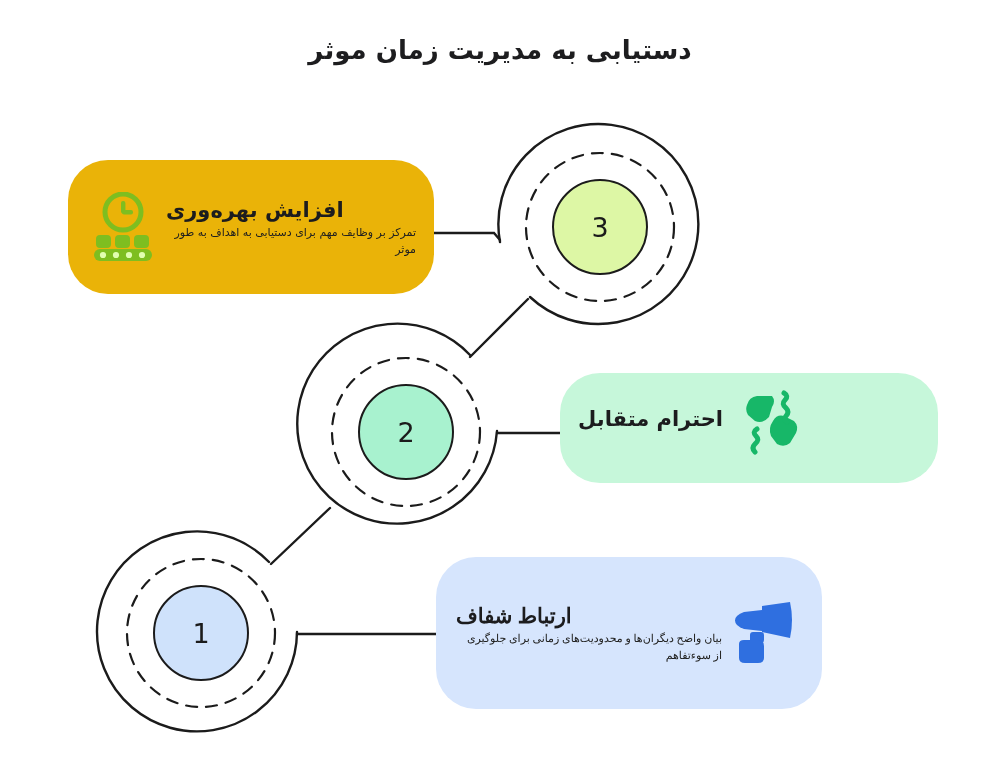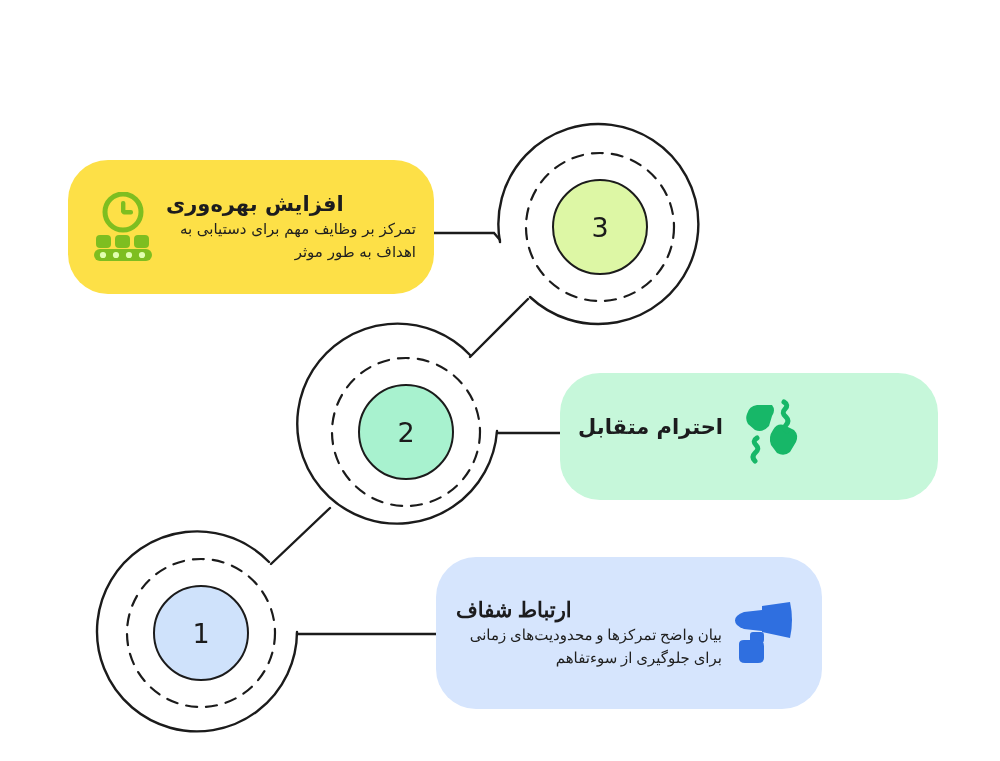--- a/index.html
+++ b/index.html
@@ -63,46 +63,46 @@
     direction: rtl;
   }
   .card .card-title {
     font-size: 21px;
     font-weight: 700;
     color: #1c1c1e;
     line-height: 1.35;
     white-space: nowrap;
   }
   .card .card-desc {
-    font-size: 15px;
+    font-size: 11px;
     font-weight: 400;
     color: #20201f;
     line-height: 1.55;
   }
   .card .card-icon {
     flex: 0 0 auto;
     display: flex;
     align-items: center;
     justify-content: center;
   }
 
   #card-productivity {
     left: 68px;
     top: 160px;
     width: 366px;
     height: 134px;
-    background: #fde047;
+    background: #eab308;
     padding: 0 18px 0 26px;
     gap: 14px;
   }
   #card-respect {
     left: 560px;
     top: 373px;
     width: 378px;
-    height: 127px;
+    height: 110px;
     background: #c6f7da;
     padding: 0 22px 18px 18px;
     gap: 14px;
   }
   #card-communication {
     left: 436px;
     top: 557px;
     width: 386px;
     height: 152px;
     background: #d6e5fd;
@@ -136,20 +136,21 @@
   #node-1 {
     left: 153px; top: 585px; width: 96px; height: 96px;
     background: #cfe2fb;
   }
 </style>
 </head>
 <body>
 
 <div id="stage">
 
+  <div class="page-title">دستیابی به مدیریت زمان موثر</div>
 
   <svg id="skeleton" viewBox="0 0 1000 761">
     <g fill="none" stroke="#1b1b1b" stroke-width="2.4" stroke-linecap="round">
 
       <path d="M 500 242
                A 100 100 0 1 1 530 297" stroke-width="2.4"></path>
 
       <circle cx="600" cy="227" r="74" stroke-dasharray="11 9" stroke-width="2.2"></circle>
 
       <path d="M 470 355
@@ -214,21 +215,21 @@
 
         <path d="M47 10 q5 3 1 7 q-4 4 1 8 q4 4 0 8 q-3 3 1 6" fill="none" stroke="#17b768" stroke-width="5" stroke-linecap="round"></path>
         <path d="M20 46 q-5 3 -1 7 q4 4 -1 8 q-4 4 0 8" fill="none" stroke="#17b768" stroke-width="5" stroke-linecap="round"></path>
       </svg>
     </div>
   </div>
 
   <div class="card" id="card-communication">
     <div class="texts">
       <div class="card-title">ارتباط شفاف</div>
-      <div class="card-desc">بیان واضح تمرکز‌ها و محدودیت‌های زمانی برای جلوگیری از سوءتفاهم</div>
+      <div class="card-desc">بیان واضح دیگران‌ها و محدودیت‌های زمانی برای جلوگیری از سوءتفاهم</div>
     </div>
     <div class="card-icon">
       <svg width="64" height="66" viewBox="0 0 64 66" fill="#2f6fe0">
 
         <path d="M28 6 L56 2 Q60 20 56 38 L28 32 Z"></path>
 
         <path d="M10 12 L28 10 L28 31 L10 29 Q1 26 1 20.5 Q1 15 10 12 Z"></path>
 
         <rect x="16" y="32" width="14" height="11" rx="3"></rect>
 

